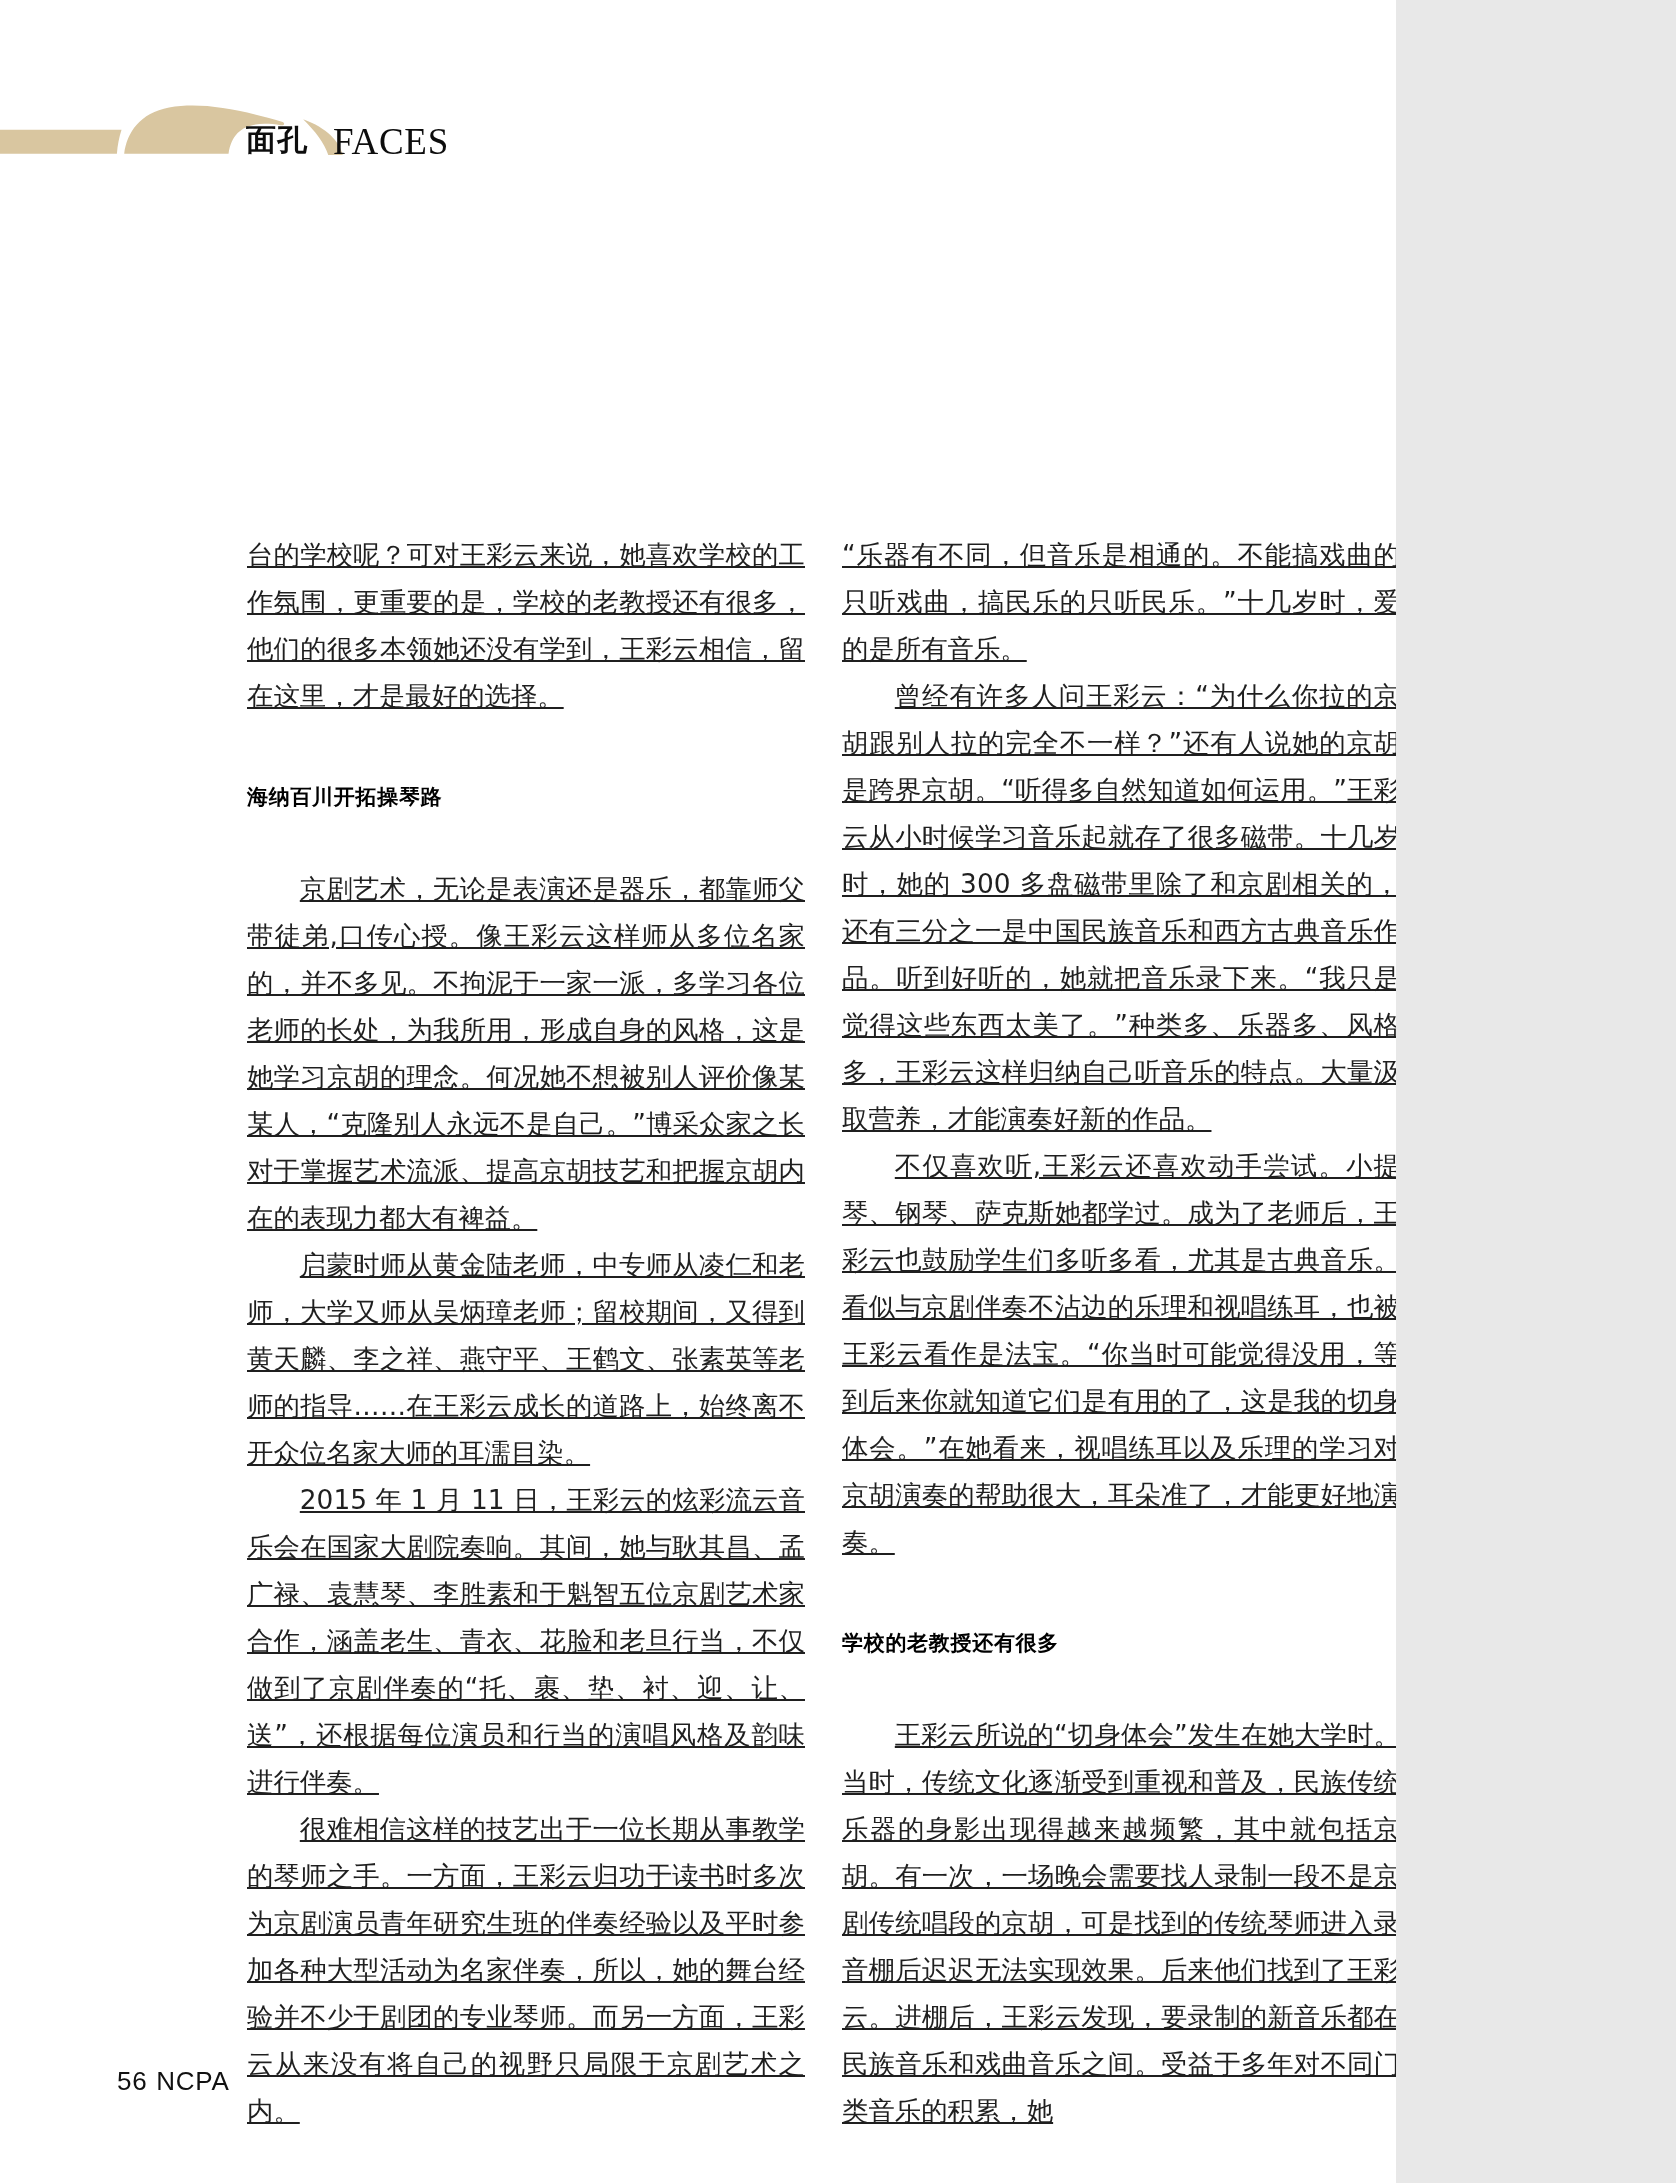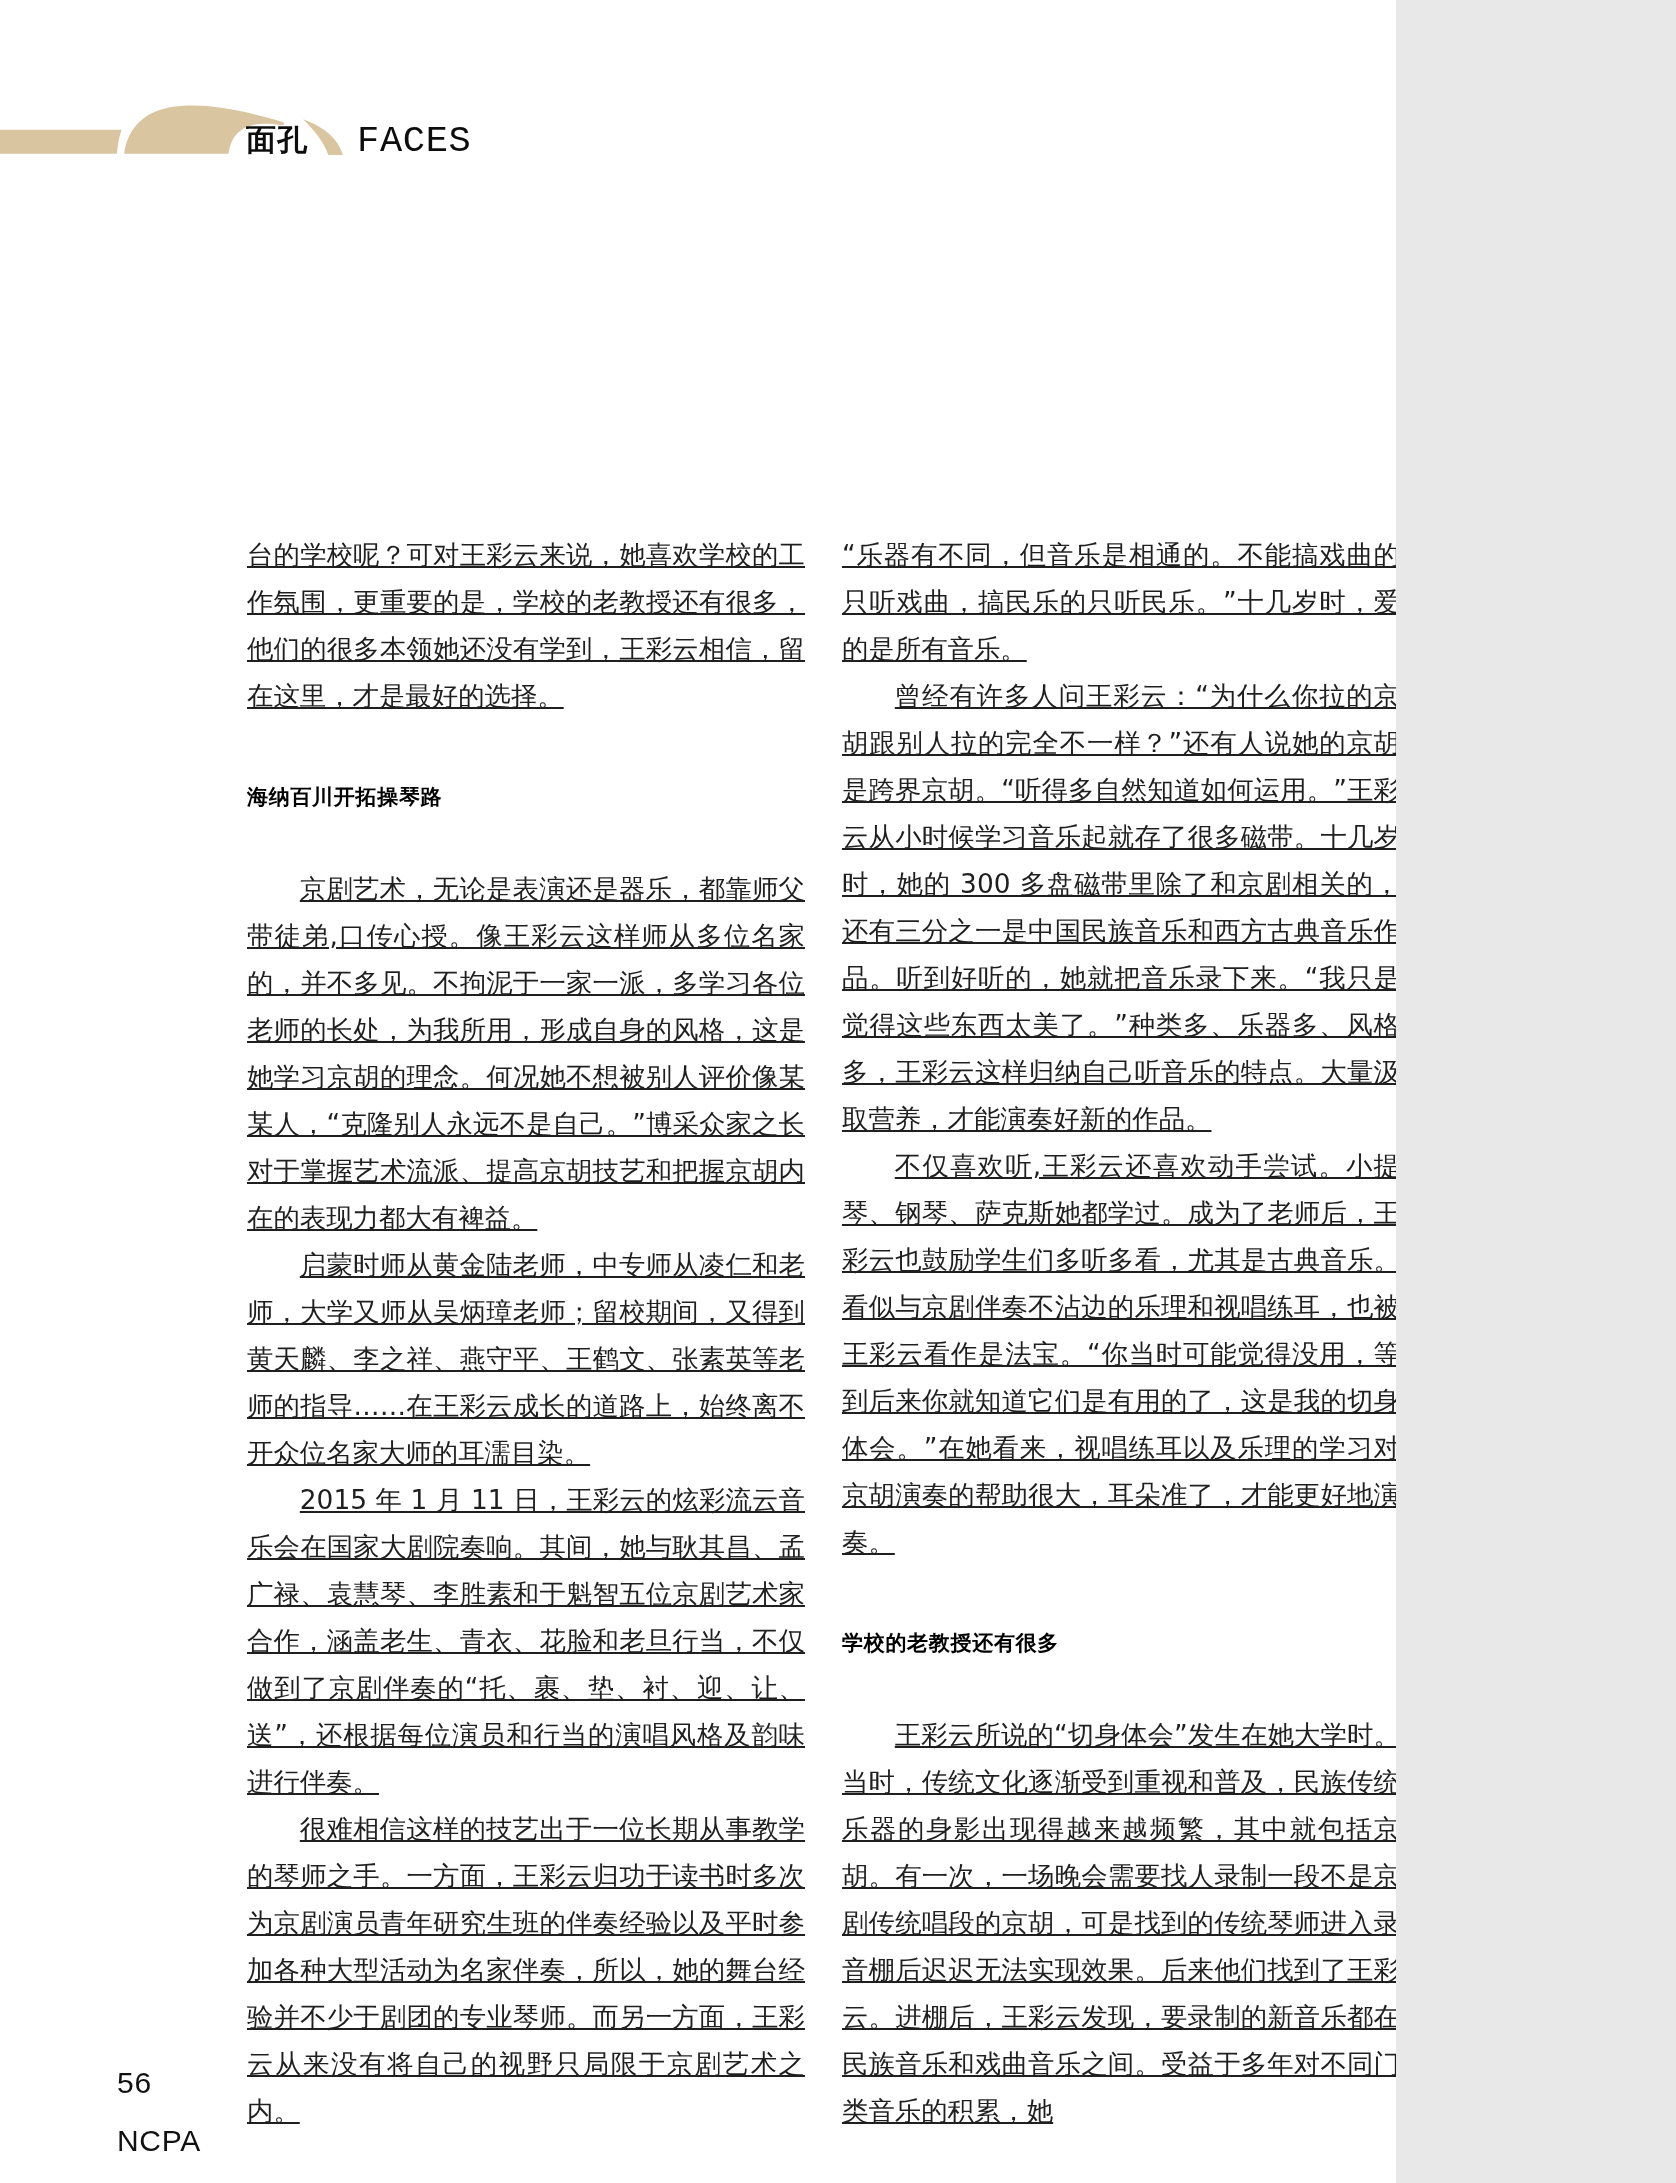--- a/index.html
+++ b/index.html
@@ -12,22 +12,22 @@
   }
   
   .deco-svg{position:absolute;left:0;top:102px;width:502px;height:61px;display:block;}
   .tan{fill:#d9c6a0;}
   .hdr-zh{
     position:absolute;left:246px;top:125px;
     font-size:30px;font-weight:700;color:#0d0d0d;
     line-height:1;letter-spacing:1.3px;white-space:nowrap;
   }
   .hdr-en{
-    position:absolute;left:357px;top:123px;
-    font-family:Liberation Mono, monospace;
+    position:absolute;left:333px;top:123px;
+    font-family:Liberation Serif, serif;
     font-size:37px;color:#0d0d0d;line-height:1;letter-spacing:0.7px;white-space:nowrap;
   }
   
   .col{
     position:absolute;top:531px;width:558px;
     font-size:26.4px;line-height:47px;color:#1f1f1f;
     text-align:justify;text-justify:inter-character;
   }
   .col-left{left:247px;}
   .col-right{left:842px;}
@@ -35,23 +35,22 @@
   .para.indent{text-indent:2em;}
   .heading{
     margin:58px 0 48px 0;
     font-size:21px;line-height:40px;font-weight:700;color:#000;
     text-align:left;letter-spacing:0.7px;
   }
   
   .footer{
     position:absolute;left:117px;top:2066px;
     font-family:"Liberation Sans","DejaVu Sans",sans-serif;
-    font-size:30px;color:#111;display:flex;gap:24px;align-items:baseline;
+    font-size:26px;color:#111;display:flex;gap:9px;align-items:baseline;
     letter-spacing:0.7px;
-    flex-direction:column;
   }
 </style>
 </head>
 <body>
 
 <div class="page">
 
   <header>
     <svg class="deco-svg" viewBox="0 0 760 92" aria-hidden="true">
       <path class="tan" d="M0,42 H184 C180,54 178,66 177,78 H0 Z"></path>

